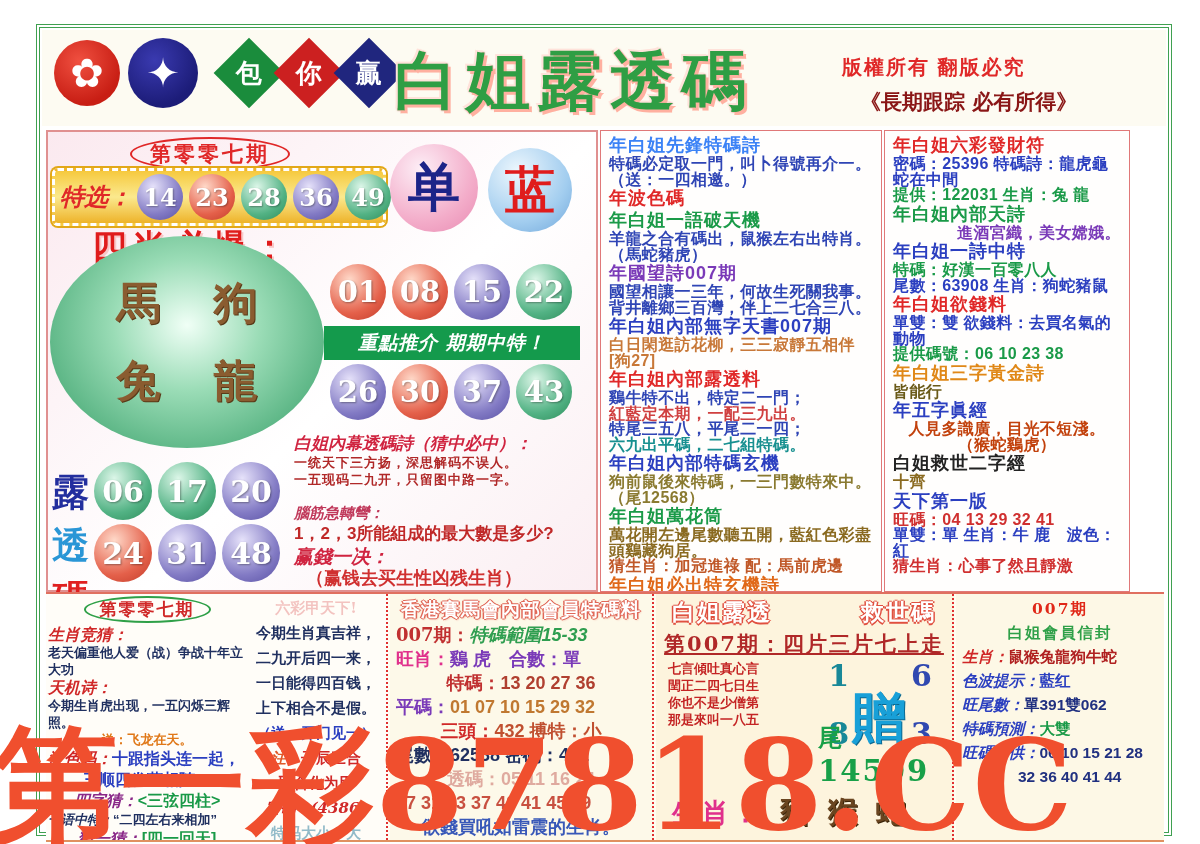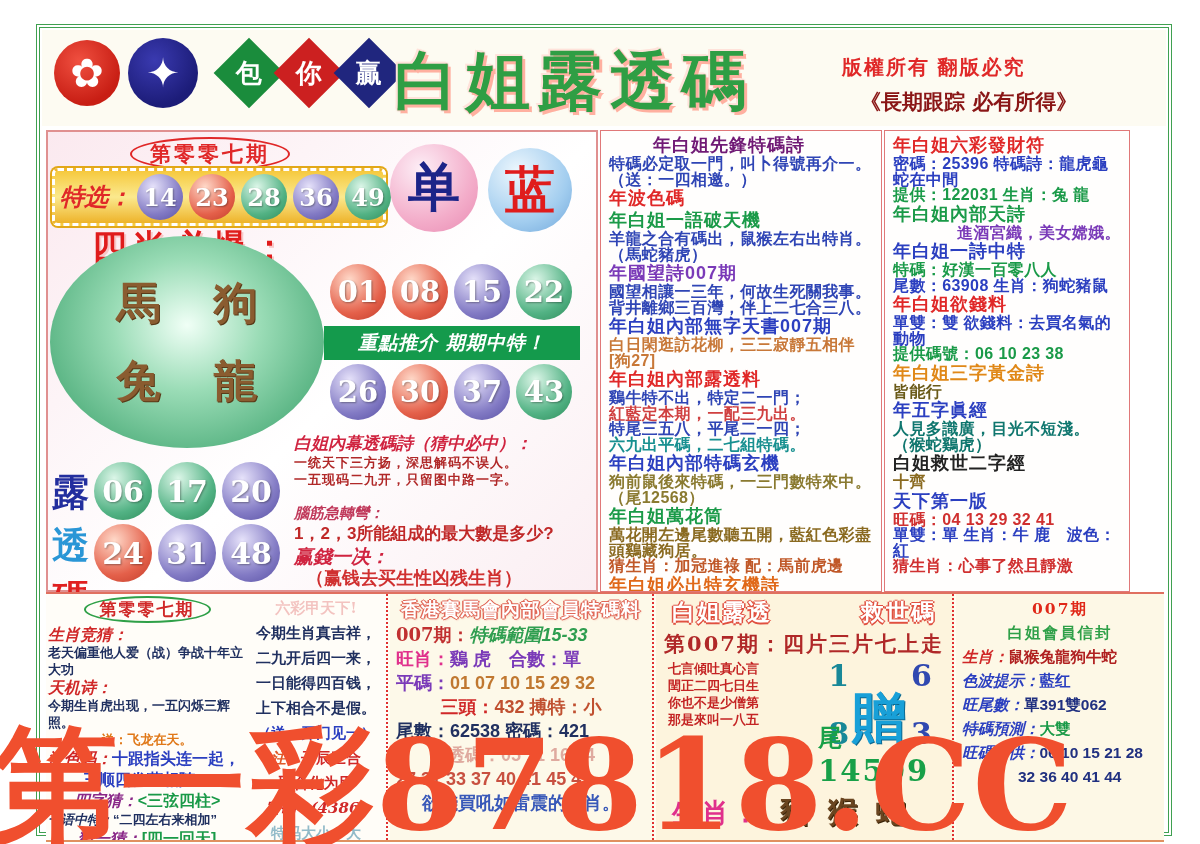--- a/index.html
+++ b/index.html
@@ -115,21 +115,21 @@
 .bp-a-right .ln { font-size:15px; line-height:25px; color:#203060; font-family:"DejaVu Serif", "Liberation Serif", serif; }
 .bubble-h { text-align:center; font-size:19px; font-weight:900; letter-spacing:1px; color:#fff;
   text-shadow:1.4px 0 0 #e06858, -1.4px 0 0 #e06858, 0 1.4px 0 #e06858, 0 -1.4px 0 #e06858, 1px 1px 2px #f0b0a0; }
 .bp-c .ln { font-size:18px; line-height:24px; font-weight:900; }
 .bp-c .ln .lbl { font-style:normal; }
 
 .d-head { display:flex; justify-content:space-between; padding:0 10px; }
 .d-head span { font-size:23px; font-weight:900; letter-spacing:2px; color:#fff;
   text-shadow:1.5px 0 0 #e05040, -1.5px 0 0 #e05040, 0 1.5px 0 #e05040, 0 -1.5px 0 #e05040; }
 .d-line { text-align:center; font-size:21px; font-weight:900; letter-spacing:2px; color:#b02828;
-  font-family:"DejaVu Serif", "Liberation Serif", serif; margin:2px 0; }
+  font-family:"DejaVu Serif", "Liberation Serif", serif; margin:2px 0;text-decoration:underline; }
 .d-body { position:relative; display:flex; }
 .d-poem { width:55%; padding-left:6px; color:#c42424; font-weight:900; font-size:19px; line-height:31px;
   font-family:"DejaVu Serif", "Liberation Serif", serif; }
 .d-nums { position:relative; width:45%; height:128px; font-family:"DejaVu Serif", "Liberation Serif", serif; }
 .d-nums .n { position:absolute; font-size:30px; font-weight:900; }
 .n-tl { left:10px; top:-2px; color:#188898; } .n-tr { right:14px; top:-2px; color:#3048b0; }
 .n-ml { left:10px; top:56px; color:#188898; } .n-mr { right:14px; top:56px; color:#3048b0; }
 .n-gift { position:absolute; left:34px; top:22px; font-size:54px; font-weight:900; color:#18a0d8;
   text-shadow:1px 1px 0 #0c6890; }
 .n-tail { position:absolute; left:0; bottom:0; width:100%; }
@@ -232,21 +232,21 @@
         <span class="ball purple">48</span>
       </div>
     <div class="brain-title">腦筋急轉彎：</div>
     <div class="brain-line">1，2，3所能組成的最大數是多少?</div>
     <div class="win-title">赢錢一决：</div>
     <div class="win-line">（赢钱去买生性凶残生肖）</div>
   </section>
 
   <section class="col col-mid">
       <div class="sec">
-        <div class="sec-h" style="color: #701a75; margin-left: 44px;">年白姐先鋒特碼詩</div>
+        <div class="sec-h" style="color: #3b82f6;">年白姐先鋒特碼詩</div>
         <div class="sec-line" style="color: rgb(47, 69, 181);">特碼必定取一門，叫卜得號再介一。</div>
         <div class="sec-line" style="color: rgb(47, 69, 181);">（送：一四相邀。）</div>
       </div>
       <div class="sec">
         <div class="sec-h" style="color: rgb(224, 40, 40);">年波色碼</div>
       </div>
       <div class="sec">
         <div class="sec-h" style="color: rgb(26, 154, 72);">年白姐一語破天機</div>
         <div class="sec-line" style="color: rgb(47, 69, 181);">羊龍之合有碼出，鼠猴左右出特肖。</div>
         <div class="sec-line" style="color: rgb(47, 69, 181);">（馬蛇豬虎）</div>
@@ -300,21 +300,21 @@
         <div class="sec-h" style="color: rgb(224, 40, 40);">年白姐欲錢料</div>
         <div class="sec-line" style="color: rgb(43, 63, 192);">單雙：雙 欲錢料：去買名氣的動物</div>
         <div class="sec-line" style="color: rgb(26, 154, 72);">提供碼號：06 10 23 38</div>
       </div>
       <div class="sec">
         <div class="sec-h" style="color: rgb(224, 136, 24);">年白姐三字黃金詩</div>
         <div class="sec-line" style="color: rgb(106, 90, 24);">皆能行</div>
       </div>
       <div class="sec">
         <div class="sec-h" style="color: rgb(43, 63, 192);">年五字眞經</div>
-        <div class="sec-line" style="color: #0f766e;">人見多識廣，目光不短淺。（猴蛇鷄虎）</div>
+        <div class="sec-line" style="color: #c2410c; text-align: center;">人見多識廣，目光不短淺。（猴蛇鷄虎）</div>
       </div>
       <div class="sec">
         <div class="sec-h" style="color: rgb(34, 34, 34);">白姐救世二字經</div>
         <div class="sec-line" style="color: rgb(138, 106, 32);">十齊</div>
       </div>
       <div class="sec">
         <div class="sec-h" style="color: rgb(43, 63, 192);">天下第一版</div>
         <div class="sec-line" style="color: rgb(208, 48, 48);">旺碼：04 13 29 32 41</div>
         <div class="sec-line" style="color: rgb(43, 63, 192);">單雙：單 生肖：牛 鹿　波色：紅</div>
         <div class="sec-line" style="color: rgb(208, 48, 48);">猜生肖：心事了然且靜激</div>
@@ -352,20 +352,21 @@
             <div class="ln washed2"><span style="color: rgb(88, 152, 176);">特码大小：大</span></div>
           </div>
       </div>
     </div>
 
     <div class="bpanel bp-c">
       <div class="bubble-h">香港賽馬會內部會員特碼料</div>
       <div>
           <div class="ln"><span class="lbl" style="color: rgb(192, 48, 48);">007期：</span><span style="color: rgb(47, 158, 80); font-style: italic;">特碼範圍15-33</span></div>
           <div class="ln"><span class="lbl" style="color: rgb(224, 48, 140);">旺肖：</span><span style="color: rgb(122, 58, 184);">鷄 虎　合數：單</span></div>
+          <div class="ln center"><span class="lbl" style="color: rgb(192, 48, 48);">特碼：</span><span style="color: rgb(176, 64, 48);">13 20 27 36</span></div>
           <div class="ln"><span class="lbl" style="color: rgb(122, 58, 184);">平碼：</span><span style="color: rgb(192, 120, 48);">01 07 10 15 29 32</span></div>
           <div class="ln center"><span class="lbl" style="color: rgb(208, 40, 40);">三頭：</span><span style="color: rgb(192, 80, 48);">432 搏特：小</span></div>
           <div class="ln"><span class="lbl" style="color: rgb(32, 48, 96);">尾數：</span><span style="color: rgb(32, 48, 96);">62538 密碼：421</span></div>
           <div class="ln washed2 center"><span class="lbl" style="color: rgb(208, 128, 120);">透碼：</span><span style="color: rgb(208, 128, 120);">05 11 16 24</span></div>
           <div class="ln"><span style="color: rgb(200, 80, 64);">27 31 33 37 40 41 45 49</span></div>
           <div class="ln center"><span style="color: rgb(56, 88, 184);">欲錢買吼如雷震的生肖。</span></div>
         </div>
     </div>
 
     <div class="bpanel bp-d">

